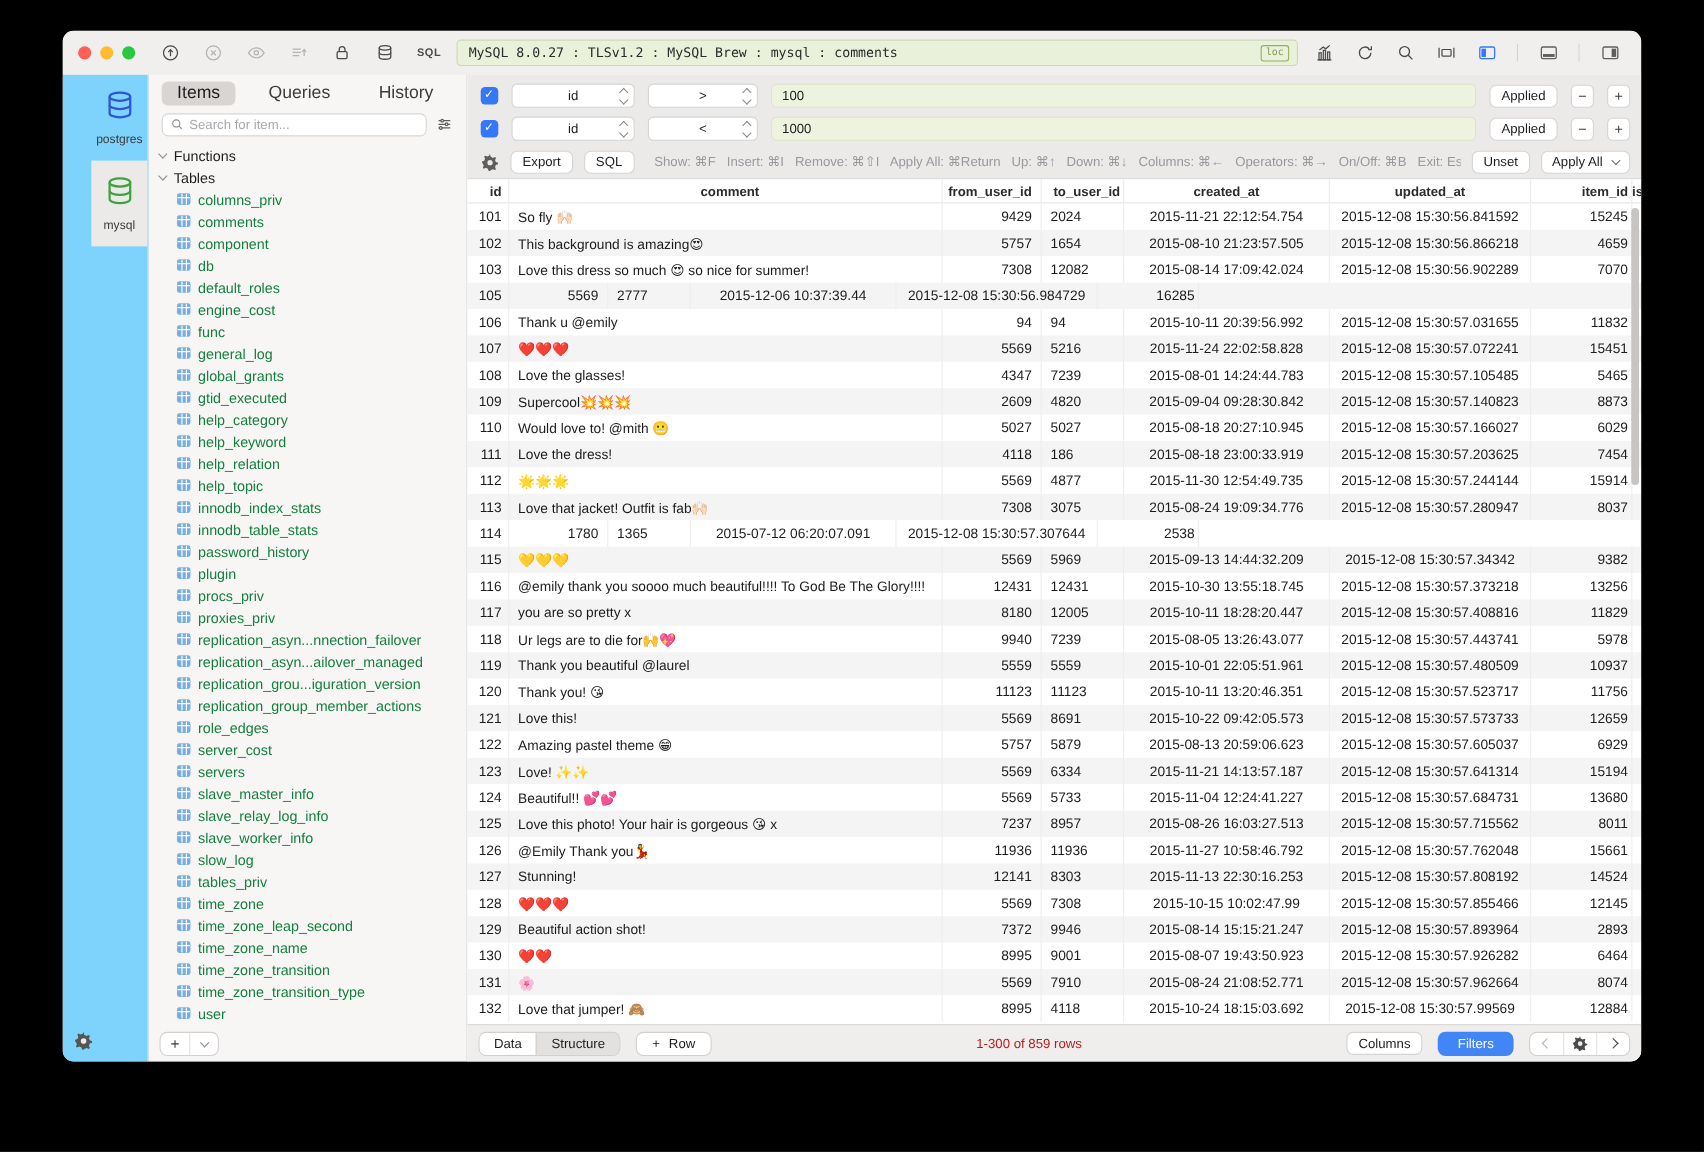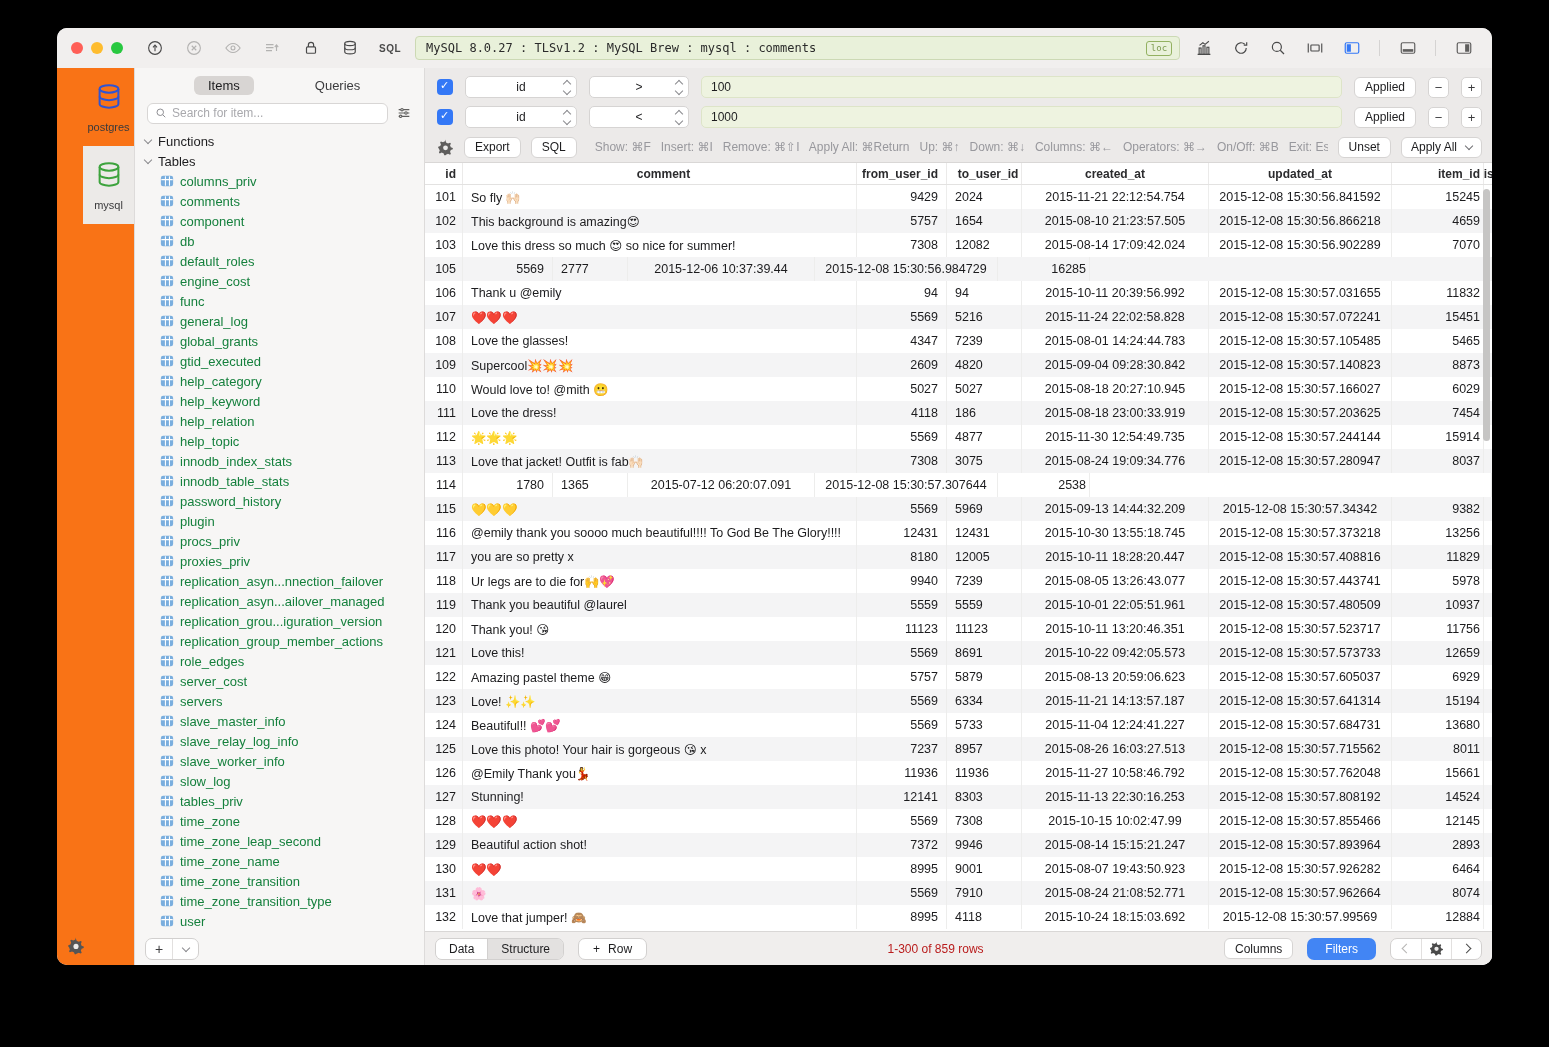--- a/index.html
+++ b/index.html
@@ -20,32 +20,32 @@
   .tbi.dim { color:#b3b2b1; }
   .sql-label { font-size:10px; font-weight:700; letter-spacing:.5px; color:#4a4a4a; }
   .conn-title { position:relative; flex:0 0 765px; margin-left:14px; height:24px; background:#e9f1da;
     border:1px solid #ccd9b4; border-radius:4px; display:flex; align-items:center; padding:0 10px;
     font-family:"DejaVu Sans Mono","Liberation Mono",monospace; font-size:12px; color:#2b2b2b; }
   .loc-badge { position:absolute; right:7px; top:4px; border:1px solid #93b161; color:#7d9c51;
     font-size:9px; border-radius:3px; padding:0 4px; line-height:13px; }
   .vdiv { width:1px; height:16px; background:#d5d3d2; }
   
   .content { flex:1; display:flex; min-height:0; }
-  .rail { width:78px; flex:0 0 78px; background:#f97316; border-right:1px solid #dddbda; position:relative;padding-left:26px; }
+  .rail { width:78px; flex:0 0 78px; background:#7dd3fc; border-right:1px solid #dddbda; position:relative;padding-left:26px; }
   .rail-item { height:78px; display:flex; flex-direction:column; align-items:center; justify-content:center; gap:5px; }
   .rail-item.selected { background:#eceae8; }
   .rail-item svg { width:30px; height:30px; }
   .rail-item .rlabel { font-size:11px; color:#3a3a3c; }
   .rail-gear { position:absolute; left:10px; bottom:10px; width:18px; height:18px; color:#555; }
   .rail-gear svg{ width:18px; height:18px; }
   
   .sidebar { width:290px; flex:0 0 290px; background:#f7f6f5; border-right:1px solid #dddbda;
     display:flex; flex-direction:column; min-height:0; }
   .sb-tabs { height:30px; flex:0 0 30px; display:flex; align-items:center; justify-content:space-between; padding:4px 16px 0 12px; }
-  .sb-tab { font-size:13px; color:#3c3c3e; padding:2px 14px; border-radius:6px;margin-left:47px; }
+  .sb-tab { font-size:16px; color:#3c3c3e; padding:2px 14px; border-radius:6px; }
   .sb-tab.active { background:#d8d5d3; color:#1d1d1f; }
   .sb-search { height:28px; flex:0 0 28px; display:flex; align-items:center; gap:8px; padding:2px 12px 0 12px; }
   .search-box { flex:1; height:21px; background:#fff; border:1px solid #d8d6d5; border-radius:6px;
     display:flex; align-items:center; gap:5px; padding:0 7px; }
   .search-box svg { width:12px; height:12px; color:#8e8e93; flex:0 0 12px; }
   .search-box input { border:0; outline:0; background:transparent; font-size:12px; color:#1d1d1f; width:100%;
     font-family:inherit; }
   .search-box input::placeholder { color:#a9a9ad; }
   .adjust-icon { width:16px; height:16px; color:#5f5e5d; }
   .adjust-icon svg{ width:16px; height:16px; }

